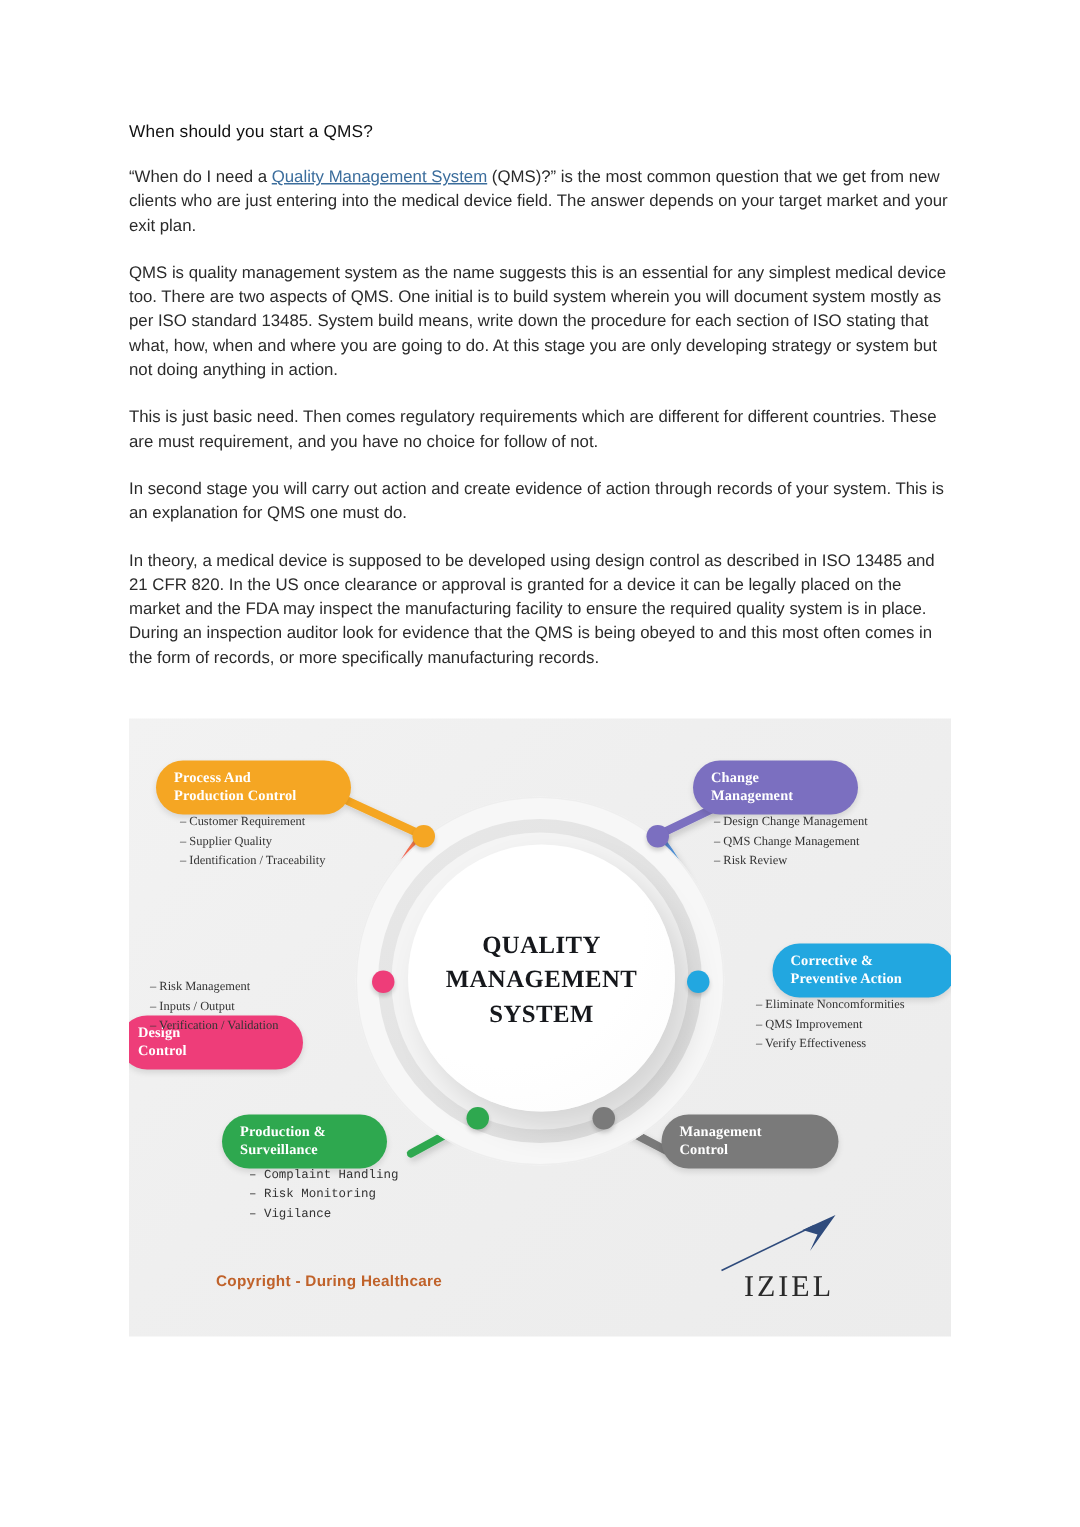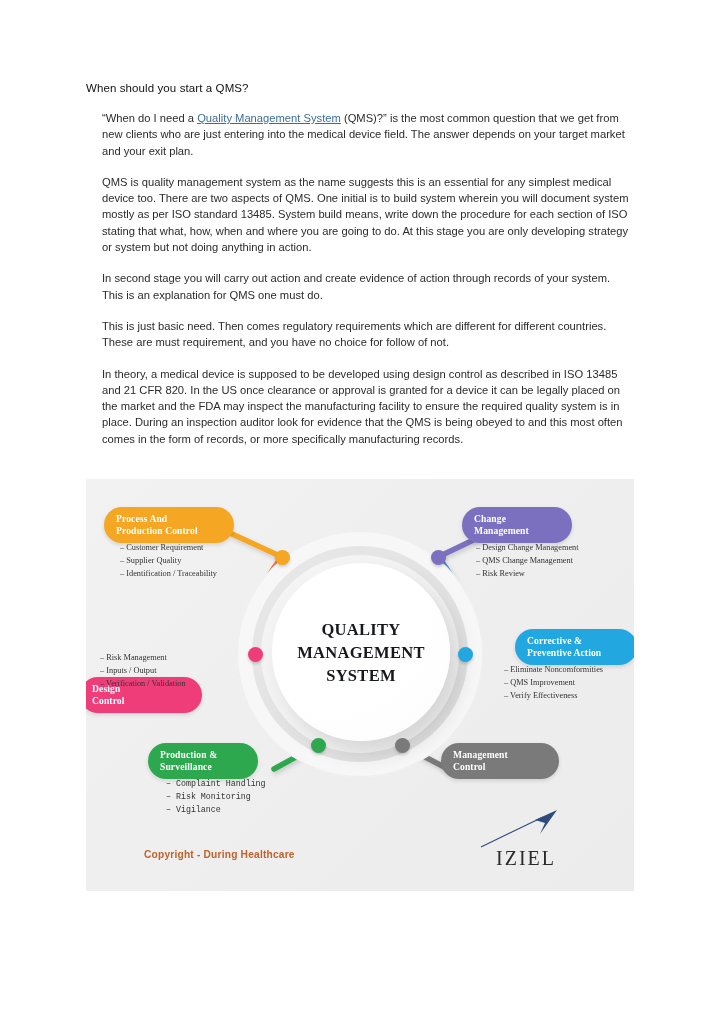--- a/index.html
+++ b/index.html
@@ -36,21 +36,21 @@
     font-size: 11.5px;
     font-weight: normal;
     color: #111;
     margin: 0 0 16px 0;
     letter-spacing: .1px;
   }
   .para {
     font-size: 11.2px;
     line-height: 16.3px;
     color: #2b2b2b;
-    margin: 0 0 15px 16px;
+    margin: 0 0 15px 0;
     text-align: left;
   }
   .para:last-child { margin-bottom: 0; }
   .inline-link {
     color: #3b6d9c;
     text-decoration: underline;
   }
 
   
   .infographic {
@@ -183,23 +183,23 @@
   <div class="article">
 
     <h1 class="doc-heading">When should you start a QMS?</h1>
 
     <p class="para">
       <span>“When do I need a </span><a class="inline-link" href="#">Quality Management System</a><span> (QMS)?” is the most common question that we get from new clients who are just entering into the medical device field. The answer depends on your target market and your exit plan.</span>
     </p>
 
     <p class="para">QMS is quality management system as the name suggests this is an essential for any simplest medical device too. There are two aspects of QMS. One initial is to build system wherein you will document system mostly as per ISO standard 13485. System build means, write down the procedure for each section of ISO stating that what, how, when and where you are going to do. At this stage you are only developing strategy or system but not doing anything in action.</p>
 
+    <p class="para">This is just basic need. Then comes regulatory requirements which are different for different countries. These are must requirement, and you have no choice for follow of not.</p>
+
     <p class="para">In second stage you will carry out action and create evidence of action through records of your system. This is an explanation for QMS one must do.</p>
-
-    <p class="para">This is just basic need. Then comes regulatory requirements which are different for different countries. These are must requirement, and you have no choice for follow of not.</p>
 
     <p class="para">In theory, a medical device is supposed to be developed using design control as described in ISO 13485 and 21 CFR 820. In the US once clearance or approval is granted for a device it can be legally placed on the market and the FDA may inspect the manufacturing facility to ensure the required quality system is in place. During an inspection auditor look for evidence that the QMS is being obeyed to and this most often comes in the form of records, or more specifically manufacturing records.</p>
   </div>
 
   <div class="infographic">
 
     <svg class="info-svg" viewBox="0 0 548 412">
       <defs>
         <linearGradient id="gradLeft" x1="0.75" y1="0" x2="0.25" y2="1">
           <stop offset="0%" stop-color="#F5A623"></stop>

